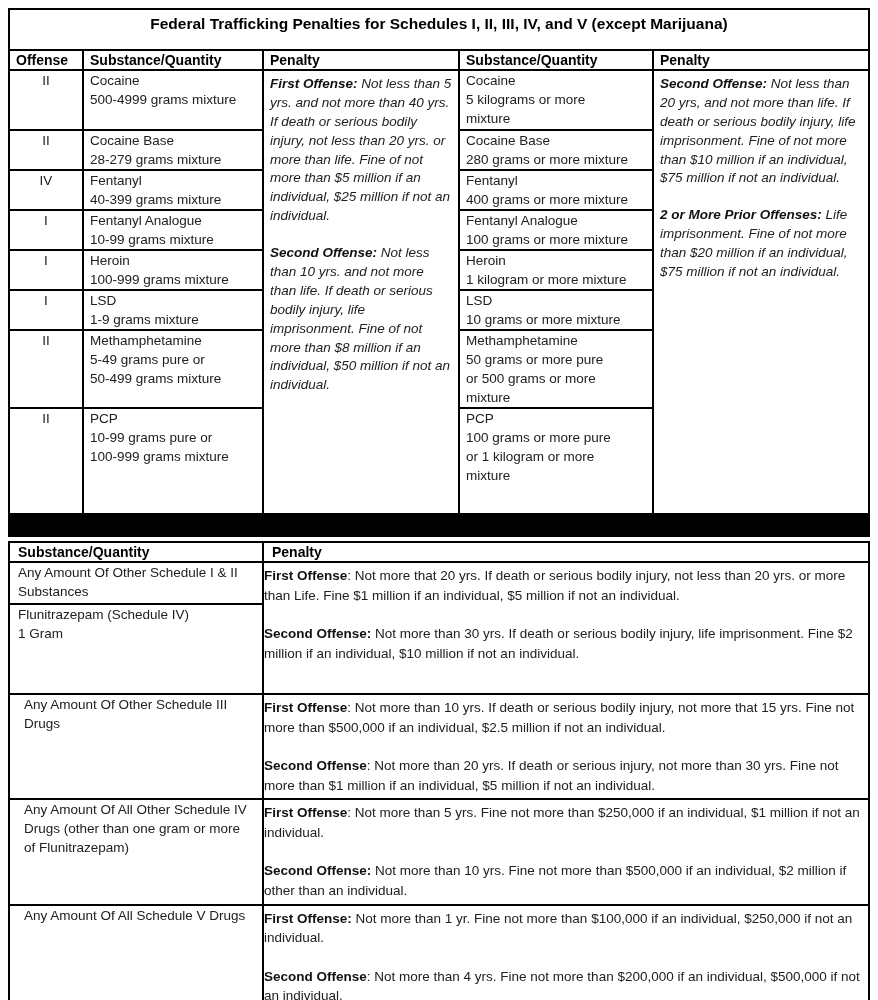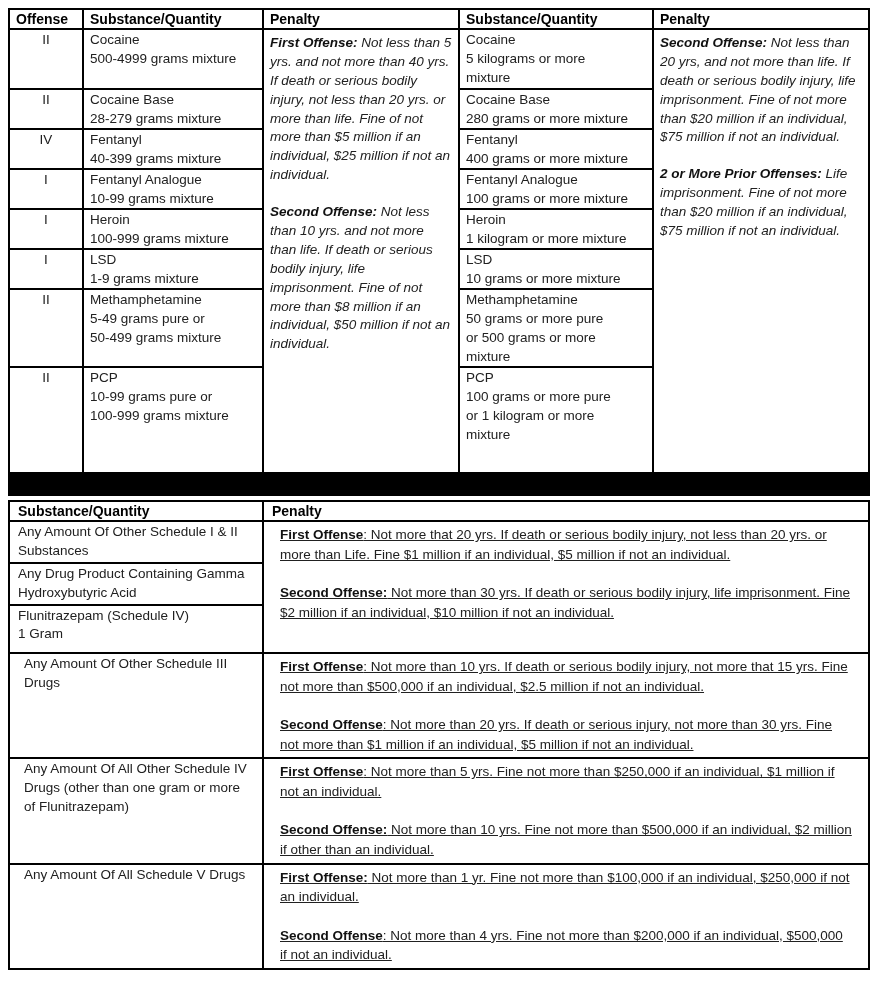--- a/index.html
+++ b/index.html
@@ -39,30 +39,31 @@
   .b-head > div { padding:1px 8px; }
   .b-head > div:first-child { border-right:2px solid #000; }
   .b-row { display:grid; grid-template-columns:254px 1fr; border-bottom:2px solid #000; }
   .b-row:last-child { border-bottom:0; }
   .b-left { border-right:2px solid #000; line-height:1.4; }
   .b-left .sub { padding:1px 8px; white-space:pre-line; }
   .b-left .sub:not(:last-child) { border-bottom:2px solid #000; }
   .b-left.single { padding:1px 14px; white-space:pre-line; }
   .r1 { min-height:132px; } .r1 .sub:nth-child(1), .r1 .sub:nth-child(2) { min-height:40px; }
   .r2 { min-height:95px; } .r3 { min-height:95px; } .r4 { min-height:92px; }
-  .b-pen { padding:3px 16px; line-height:1.45;text-decoration:underline; }
+  .b-pen { padding:3px 0; line-height:1.45; }
   .b-pen p { margin:0; }
   .b-pen p + p { margin-top:19px; }
 </style>
 </head>
 <body>
 
 <div class="sheet">
 
   <div class="top-table">
+    <div class="title-row">Federal Trafficking Penalties for Schedules I, II, III, IV, and V (except Marijuana)</div>
 
     <div class="head-row">
       <div>Offense</div>
       <div>Substance/Quantity</div>
       <div>Penalty</div>
       <div>Substance/Quantity</div>
       <div>Penalty</div>
     </div>
 
     <div class="top-body">
@@ -120,40 +121,38 @@
       <div class="cell br pre" style="grid-column:4;grid-row:8">PCP
 100 grams or more pure
 or 1 kilogram or more
 mixture</div>
 
       <div class="cell br pen" style="grid-column:3;grid-row:1/span 8">
         <p><strong>First Offense:</strong><span> Not less than 5 yrs. and not more than 40 yrs.  If death or serious bodily injury, not less than 20 yrs. or more than life. Fine of not more than $5 million if an individual, $25 million if not an individual.</span></p>
         <p><strong>Second Offense:</strong><span> Not less than 10 yrs. and not more than life. If death or serious bodily injury, life imprisonment.  Fine of not more than $8 million if an individual, $50 million if not an individual.</span></p>
       </div>
       <div class="cell pen" style="grid-column:5;grid-row:1/span 8">
-        <p><strong>Second Offense:</strong><span> Not less than 20 yrs, and not more than life.  If death or serious bodily injury, life imprisonment. Fine of not more than $20 million if an individual, $75 million if not an individual.</span></p>
+        <p><strong>Second Offense:</strong><span> Not less than 20 yrs, and not more than life.  If death or serious bodily injury, life imprisonment. Fine of not more than $10 million if an individual, $75 million if not an individual.</span></p>
         <p><strong>2 or More Prior Offenses:</strong><span> Life imprisonment.  Fine of not more than $20 million if an individual, $75 million if not an individual.</span></p>
       </div>
     </div>
   </div>
 
   <div class="divider-bar"></div>
 
   <div class="bottom-table">
     <div class="b-head">
       <div>Substance/Quantity</div>
       <div>Penalty</div>
     </div>
 
     <div class="b-row r1">
       <div class="b-left">
         <div class="sub">Any Amount Of Other Schedule I &amp; II
 Substances</div>
-        <div class="sub">Any Drug Product Containing Gamma
-Hydroxybutyric Acid</div>
         <div class="sub">Flunitrazepam (Schedule IV)
 1 Gram</div>
       </div>
       <div class="b-pen">
         <p><strong>First Offense</strong><span>: Not more that 20 yrs.  If death or serious bodily injury, not less than 20 yrs. or more than Life.  Fine $1 million if an individual, $5 million if not an individual.</span></p>
         <p><strong>Second Offense:</strong><span> Not more than 30 yrs.  If death or serious bodily injury, life imprisonment.  Fine $2 million if an individual, $10 million if not an individual.</span></p>
       </div>
     </div>
 
     <div class="b-row r2">

